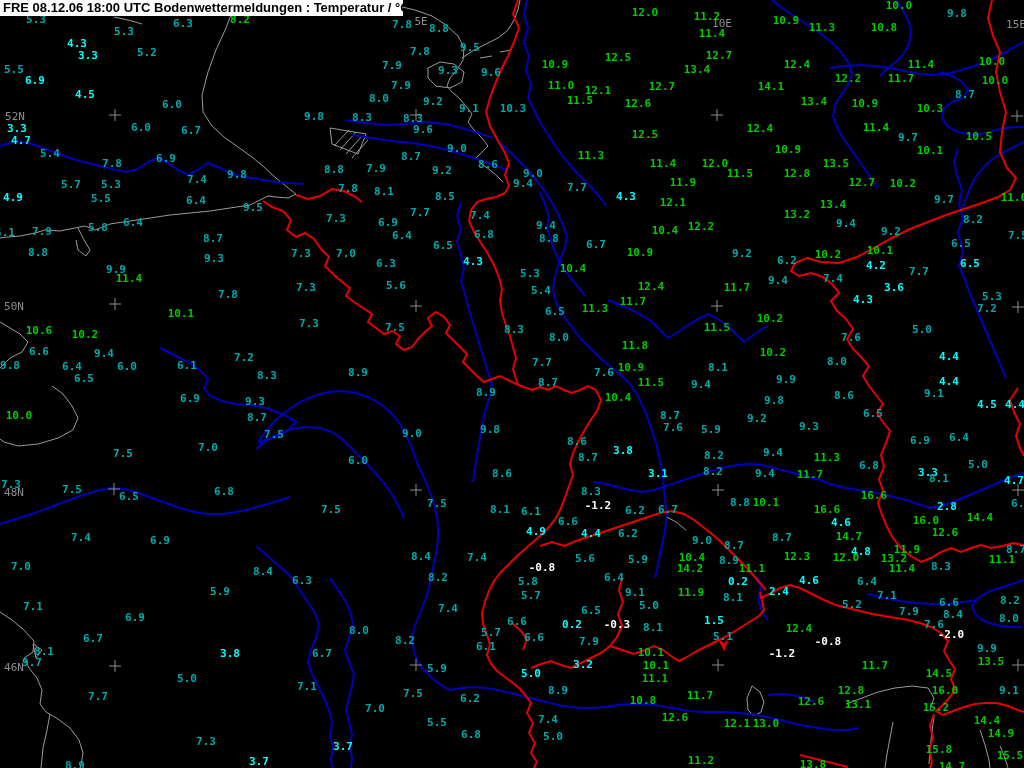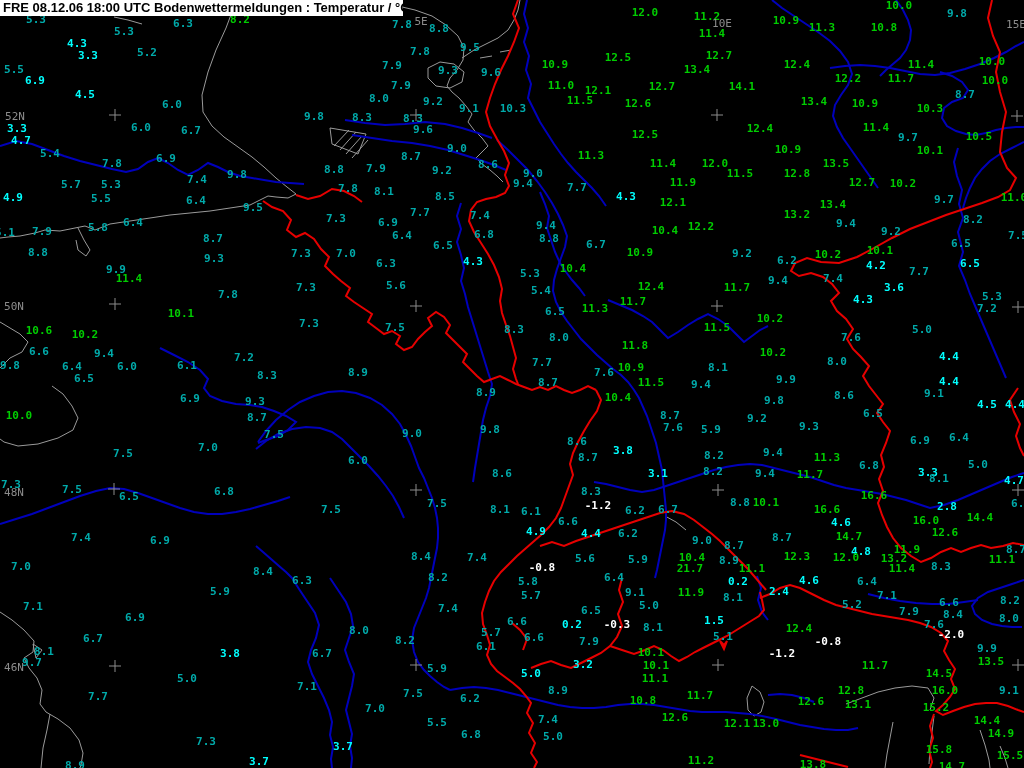--- a/index.html
+++ b/index.html
@@ -145,21 +145,21 @@
       <span class="station st-w" style="left: 707px; top: 16px;">11.2</span>
       <span class="station st-w" style="left: 712px; top: 33px;">11.4</span>
       <span class="station st-w" style="left: 618px; top: 57px;">12.5</span>
       <span class="station st-w" style="left: 719px; top: 55px;">12.7</span>
       <span class="station st-w" style="left: 697px; top: 69px;">13.4</span>
       <span class="station st-w" style="left: 555px; top: 64px;">10.9</span>
       <span class="station st-w" style="left: 561px; top: 85px;">11.0</span>
       <span class="station st-w" style="left: 598px; top: 90px;">12.1</span>
       <span class="station st-w" style="left: 580px; top: 100px;">11.5</span>
       <span class="station st-w" style="left: 662px; top: 86px;">12.7</span>
-      <span class="station st-w" style="left: 742px; top: 86px;">14.1</span>
+      <span class="station st-w" style="left: 771px; top: 86px;">14.1</span>
       <span class="station st-n" style="left: 513px; top: 108px;">10.3</span>
       <span class="station st-w" style="left: 638px; top: 103px;">12.6</span>
       <span class="station st-w" style="left: 645px; top: 134px;">12.5</span>
       <span class="station st-w" style="left: 591px; top: 155px;">11.3</span>
       <span class="station st-w" style="left: 663px; top: 163px;">11.4</span>
       <span class="station st-w" style="left: 715px; top: 163px;">12.0</span>
       <span class="station st-w" style="left: 740px; top: 173px;">11.5</span>
       <span class="station st-w" style="left: 683px; top: 182px;">11.9</span>
       <span class="station st-n" style="left: 533px; top: 173px;">9.0</span>
       <span class="station st-n" style="left: 523px; top: 183px;">9.4</span>
@@ -336,21 +336,21 @@
       <span class="station st-c" style="left: 536px; top: 531px;">4.9</span>
       <span class="station st-c" style="left: 591px; top: 533px;">4.4</span>
       <span class="station st-n" style="left: 628px; top: 533px;">6.2</span>
       <span class="station st-n" style="left: 702px; top: 540px;">9.0</span>
       <span class="station st-n" style="left: 734px; top: 545px;">8.7</span>
       <span class="station st-w" style="left: 692px; top: 557px;">10.4</span>
       <span class="station st-n" style="left: 729px; top: 560px;">8.9</span>
       <span class="station st-n" style="left: 585px; top: 558px;">5.6</span>
       <span class="station st-n" style="left: 638px; top: 559px;">5.9</span>
       <span class="station st-z" style="left: 542px; top: 567px;">-0.8</span>
-      <span class="station st-w" style="left: 690px; top: 568px;">21.7</span>
+      <span class="station st-w" style="left: 690px; top: 568px;">14.2</span>
       <span class="station st-w" style="left: 752px; top: 568px;">11.1</span>
       <span class="station st-n" style="left: 765px; top: 473px;">9.4</span>
       <span class="station st-w" style="left: 766px; top: 502px;">10.1</span>
       <span class="station st-n" style="left: 774px; top: 400px;">9.8</span>
       <span class="station st-n" style="left: 844px; top: 395px;">8.6</span>
       <span class="station st-n" style="left: 934px; top: 393px;">9.1</span>
       <span class="station st-c" style="left: 987px; top: 404px;">4.5</span>
       <span class="station st-c" style="left: 1015px; top: 404px;">4.4</span>
       <span class="station st-n" style="left: 809px; top: 426px;">9.3</span>
       <span class="station st-n" style="left: 873px; top: 413px;">6.5</span>

